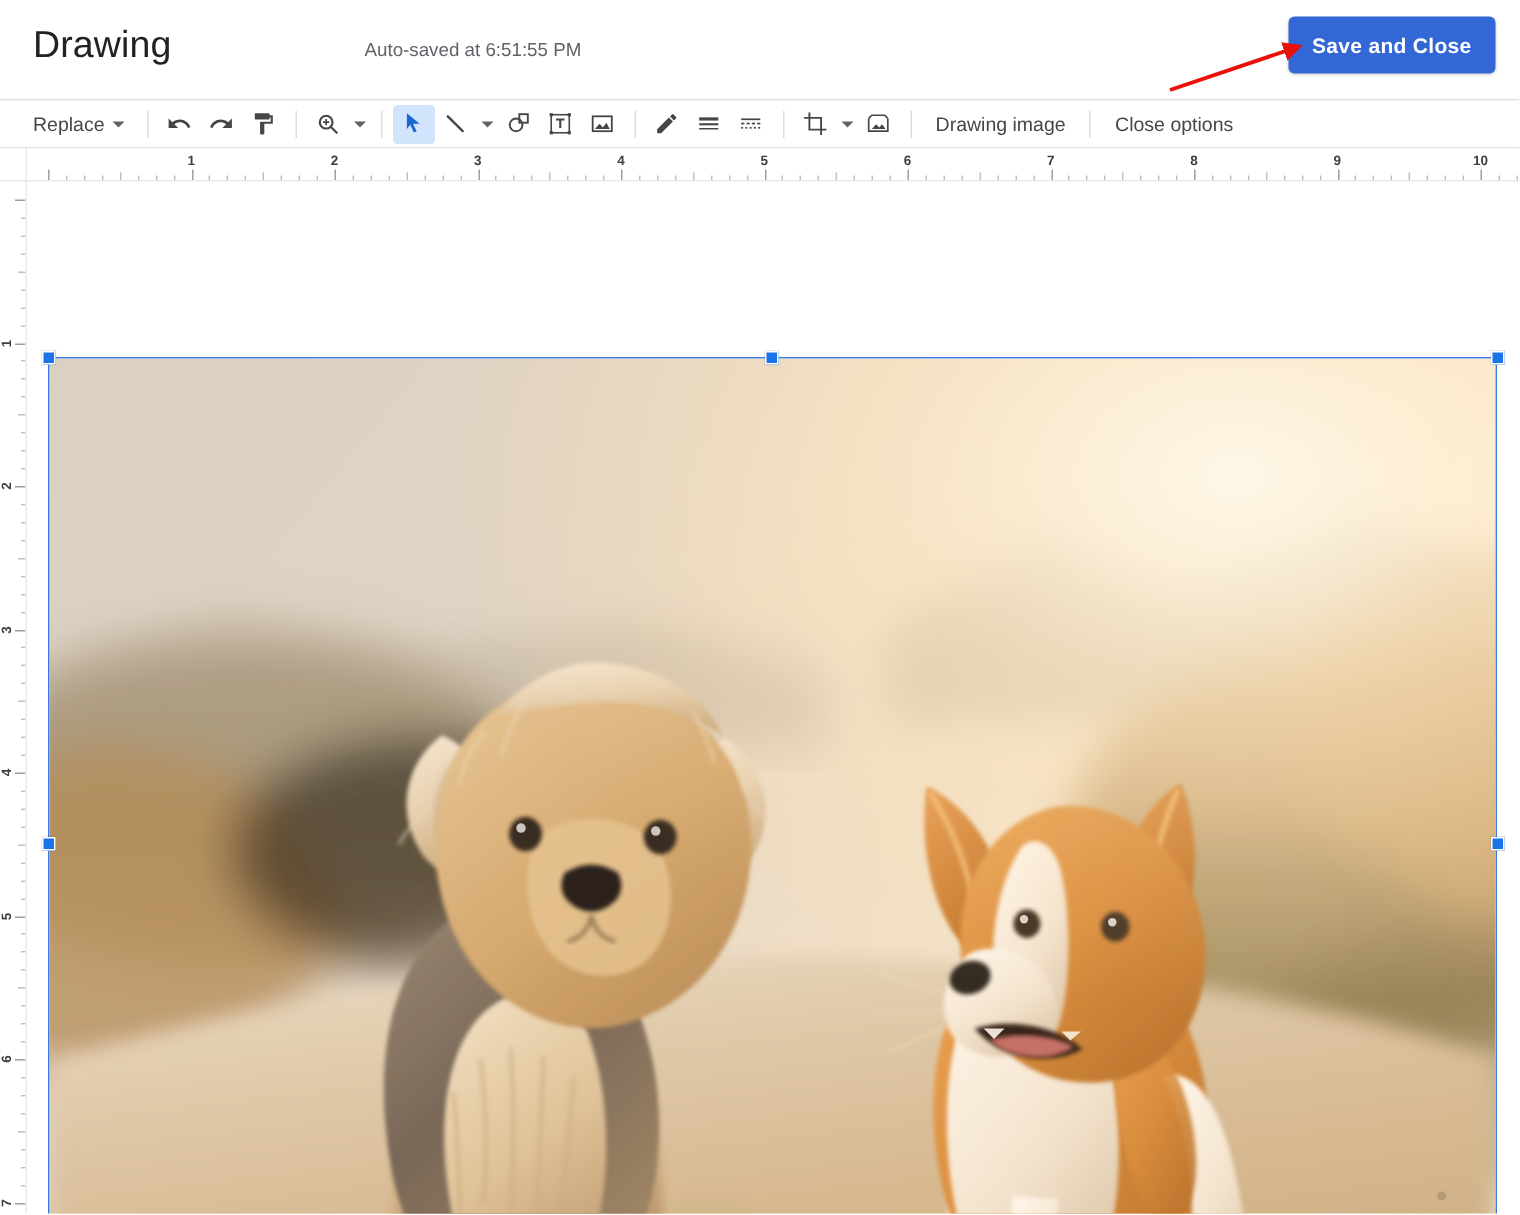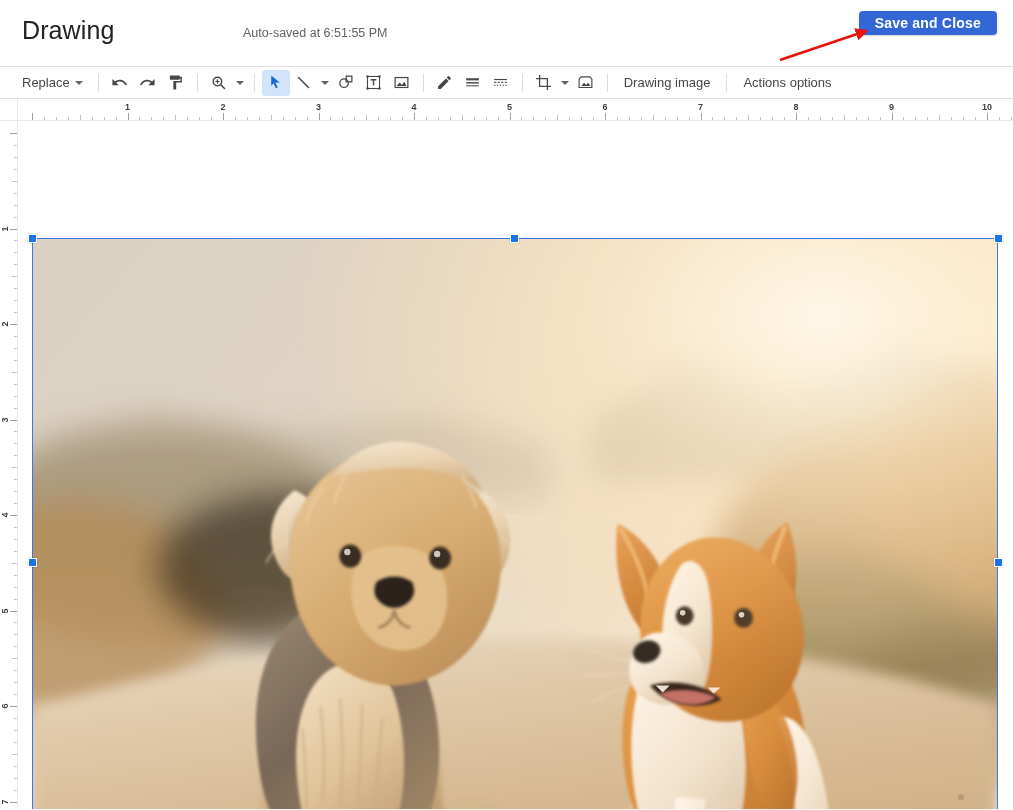--- a/index.html
+++ b/index.html
@@ -29,21 +29,21 @@
   }
   .autosave {
     position: absolute;
     left: 243px; top: 26px;
     font-size: 12.5px;
     color: #5f6368;
   }
   .save-close-btn {
     position: absolute;
     right: 16px; top: 11px;
-    height: 24px;
+    height: 38px;
     padding: 0 16px;
     background: #3367d6;
     color: #ffffff;
     border: none;
     border-radius: 4px;
     font-size: 14px;
     font-weight: bold;
     font-family: "Liberation Sans", sans-serif;
     letter-spacing: 0.2px;
     cursor: pointer;
@@ -369,21 +369,21 @@
       <path d="M6 17l4-4.5 3 3 2.5-3L19 17z" fill="#444746" stroke="none"></path>
     </svg>
   </div>
 
   <div class="tb-sep"></div>
 
   <div class="tb-text">Drawing image</div>
 
   <div class="tb-sep"></div>
 
-  <div class="tb-text">Actions options</div>
+  <div class="tb-text">Close options</div>
 </div>
 
 <div class="workspace">
 
   <div class="ruler-corner"></div>
 
   <div class="h-ruler" id="h-ruler">
       <div class="h-tick major" style="left: 14px;"></div>
       <div class="h-tick minor" style="left: 25.9375px;"></div>
       <div class="h-tick minor" style="left: 37.875px;"></div>

